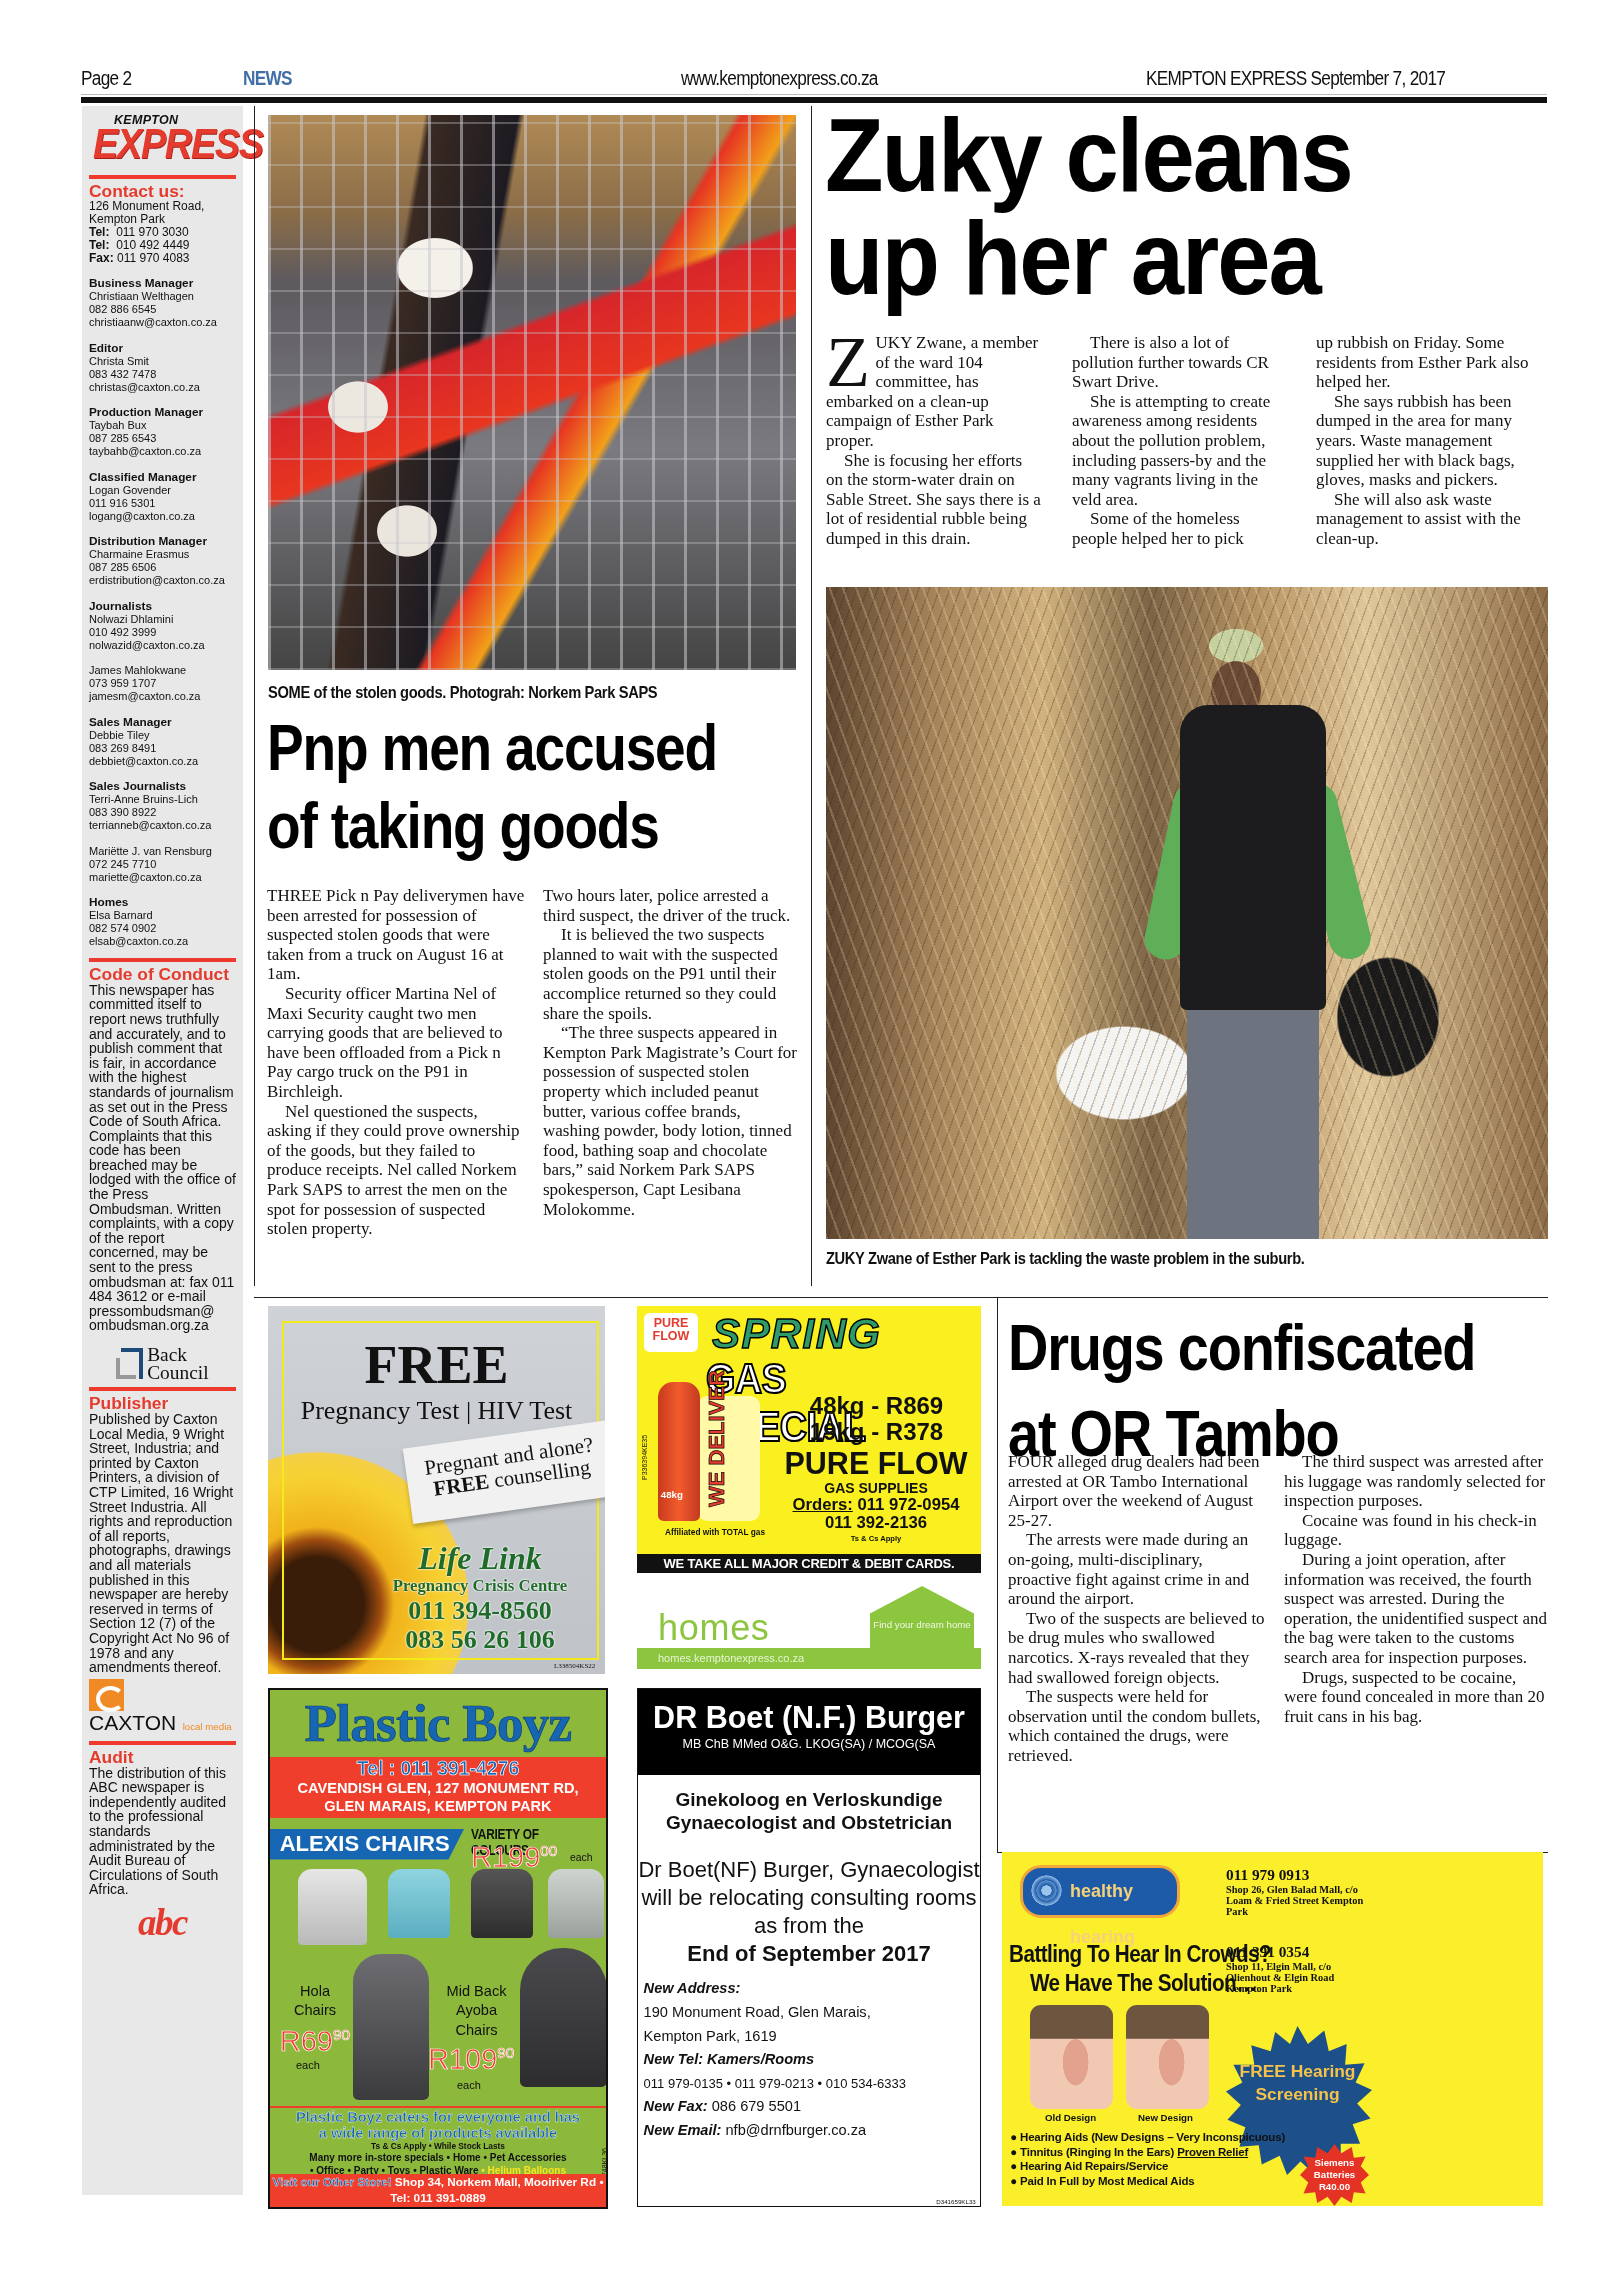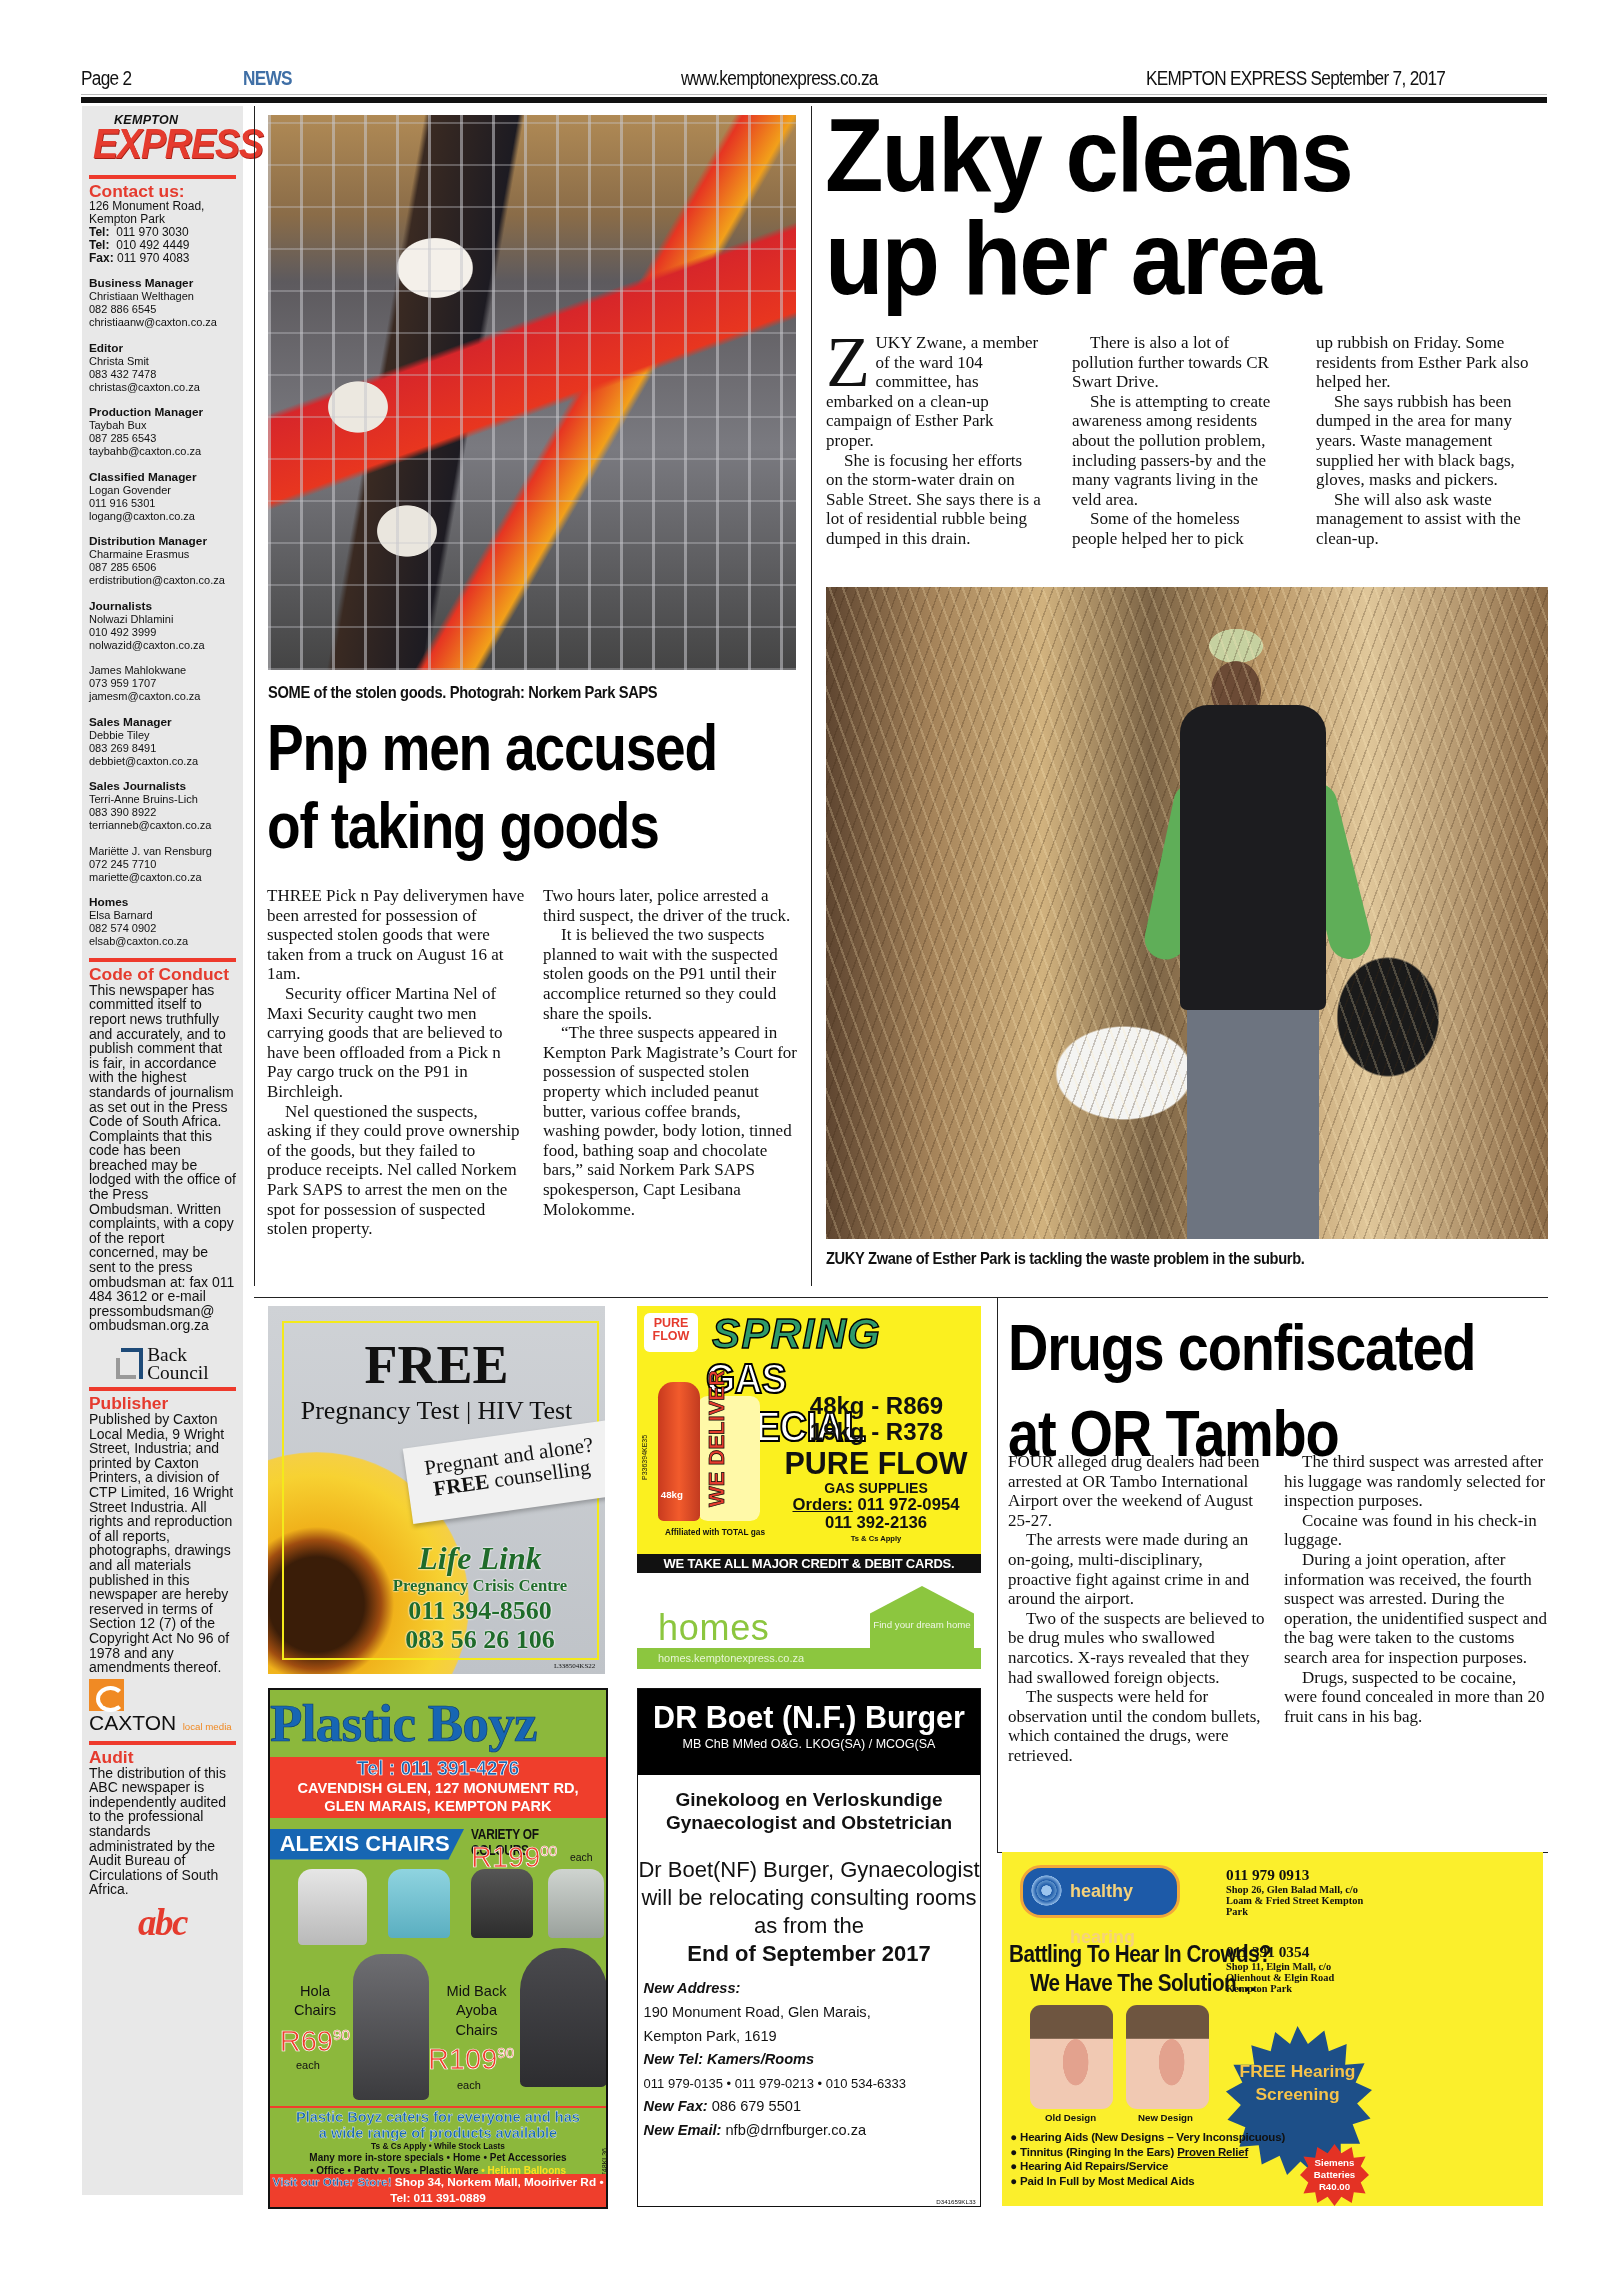--- a/index.html
+++ b/index.html
@@ -132,21 +132,21 @@
   #ad-boet .top .q { font-size:12.5px; line-height:18px; }
   #ad-boet .title { text-align:center; font-weight:bold; font-size:19px; line-height:23.6px; margin-top:12.5px; }
   #ad-boet .msg { text-align:center; font-size:22px; line-height:28px; margin-top:21px; }
   #ad-boet .msg b { font-weight:bold; }
   #ad-boet .details { padding: 9.7px 5.6px 0; font-size:14.6px; line-height:23.6px; }
   #ad-boet .details .lbl { font-weight:bold; font-style:italic; }
   #ad-boet .ref { position:absolute; right:4.2px; bottom:1.4px; font-size:6.2px; }
 
   
   #ad-plastic { left: 268px; top: 1688px; width: 340px; height: 521px; background: #8cb83c; border: 2.1px solid #111; }
-  #ad-plastic .name { position:absolute; left:0; top:2.8px; width:100%; text-align:left; font-family:"Liberation Serif",serif; font-weight:900; font-size:53px; color:#1766b3; -webkit-text-stroke: 0.7px #0c3e73; letter-spacing:-0.7px; }
+  #ad-plastic .name { position:absolute; left:0; top:2.8px; width:100%; text-align:center; font-family:"Liberation Serif",serif; font-weight:900; font-size:53px; color:#1766b3; -webkit-text-stroke: 0.7px #0c3e73; letter-spacing:-0.7px; }
   #ad-plastic .redbar { position:absolute; left:0; top:67px; width:100%; height:61px; background:#ef3e2c; text-align:center; color:#fff; font-weight:bold; }
   #ad-plastic .redbar .tel { font-size:19.4px; line-height:22px; color:#1766b3; -webkit-text-stroke: 0.7px #fff; font-weight:900; }
   #ad-plastic .redbar .ad1 { font-size:14.6px; line-height:18px; }
   #ad-plastic .alexis { position:absolute; left:0; top:139px; width:194px; height:30.5px; background:#1766b3; clip-path: polygon(0 0,100% 0,92% 100%,0 100%); color:#fff; font-weight:bold; font-size:22px; padding-left:9.7px; line-height:30.5px; }
   #ad-plastic .variety { position:absolute; left:201px; top:136px; font-weight:bold; font-size:14px; letter-spacing:-0.3px; transform: scaleX(0.85); transform-origin:left; }
   #ad-plastic .r199 { position:absolute; left:201px; top:151px; font-size:29px; color:#ef3e2c; -webkit-text-stroke: 0.7px #fff; }
   #ad-plastic .r199 sup { font-size:15.3px; }
   #ad-plastic .each1 { position:absolute; left:300px; top:162px; font-size:10.4px; }
   .chair { position:absolute; border-radius: 14px 14px 4.2px 4.2px; }
   #ad-plastic .c1 { left:28px; top:179px; width:69px; height:76px; background:linear-gradient(#e6e6e6,#b9b9b9); }

